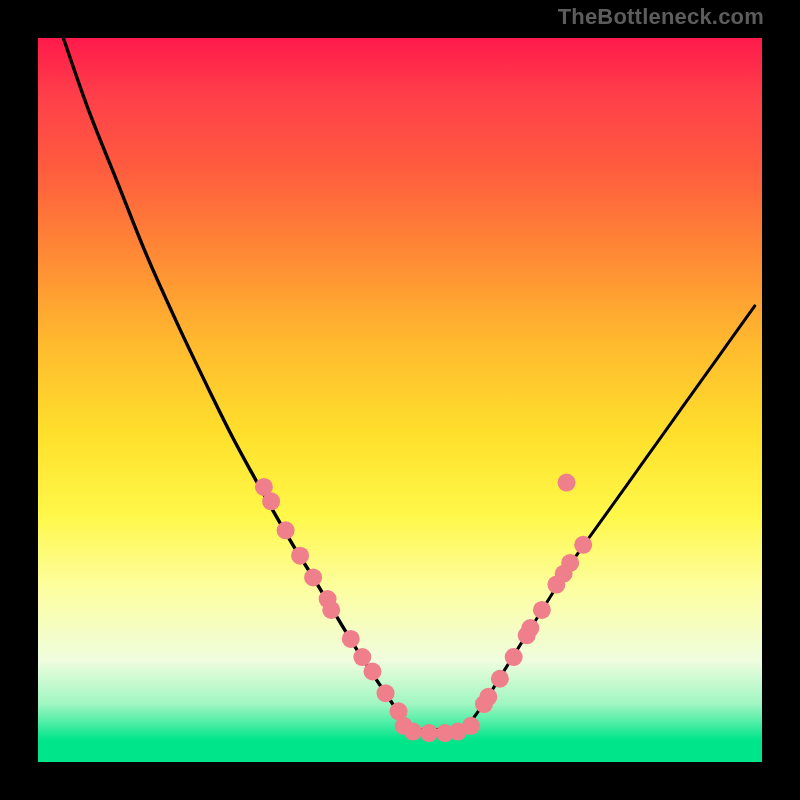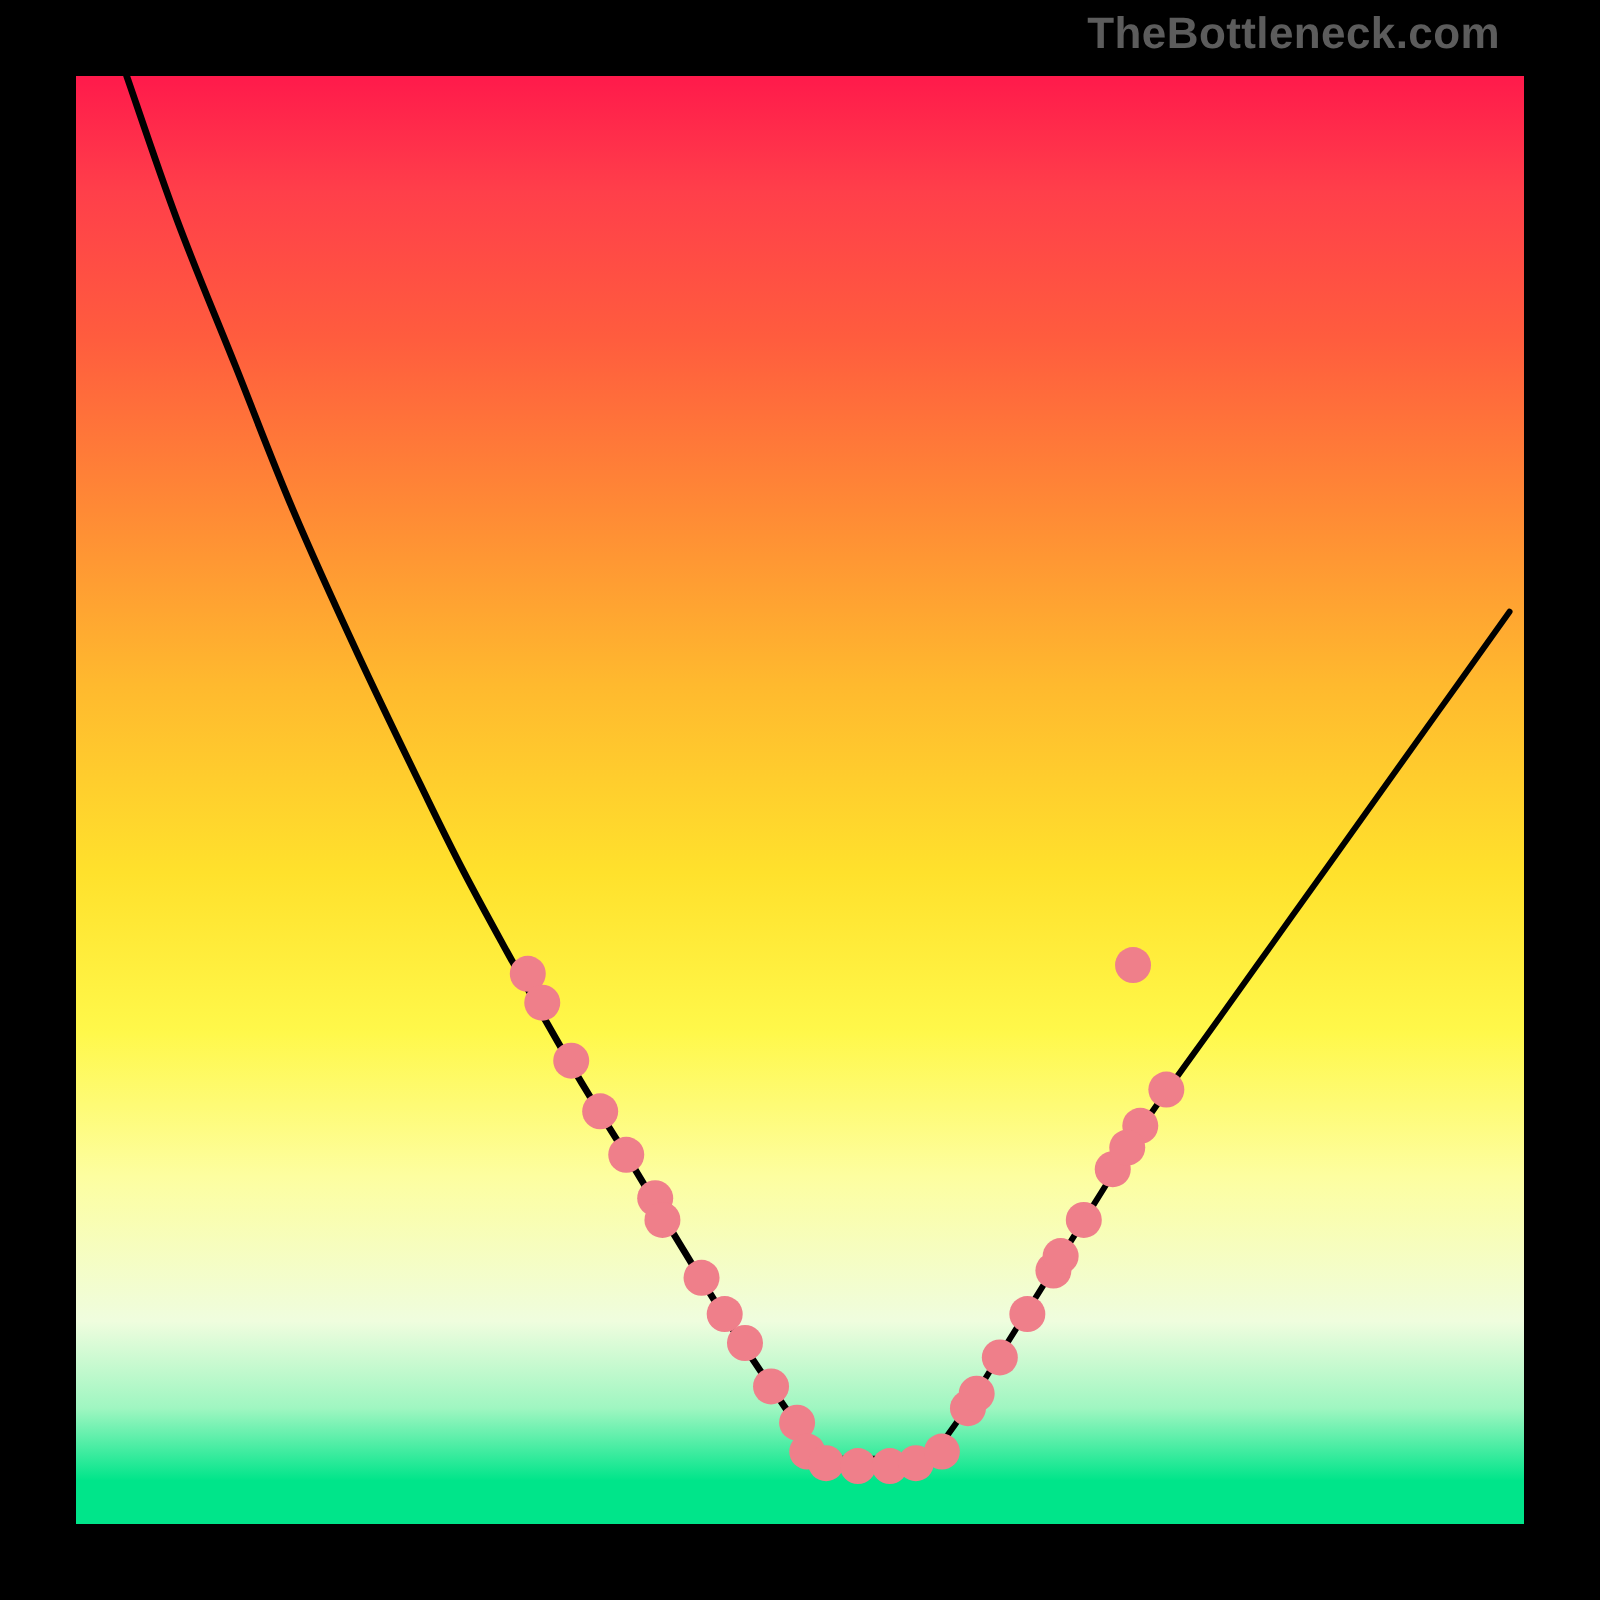--- a/index.html
+++ b/index.html
@@ -36,21 +36,21 @@
       #fdfea0 76%,
       #effdde 86%,
       #9ff6c1 92%,
       #00e58a 97%,
       #00e58a 100%
     );
   }
   .attribution {
     position: absolute;
     top: 6px;
-    right: 50px;
+    right: 36px;
     font: 600 22px/1 "Segoe UI", Arial, sans-serif;
     color: #5c5c5c;
     letter-spacing: 0.2px;
   }
   svg.curves {
     position: absolute;
     left: 0;
     top: 0;
     width: 724px;
     height: 724px;

